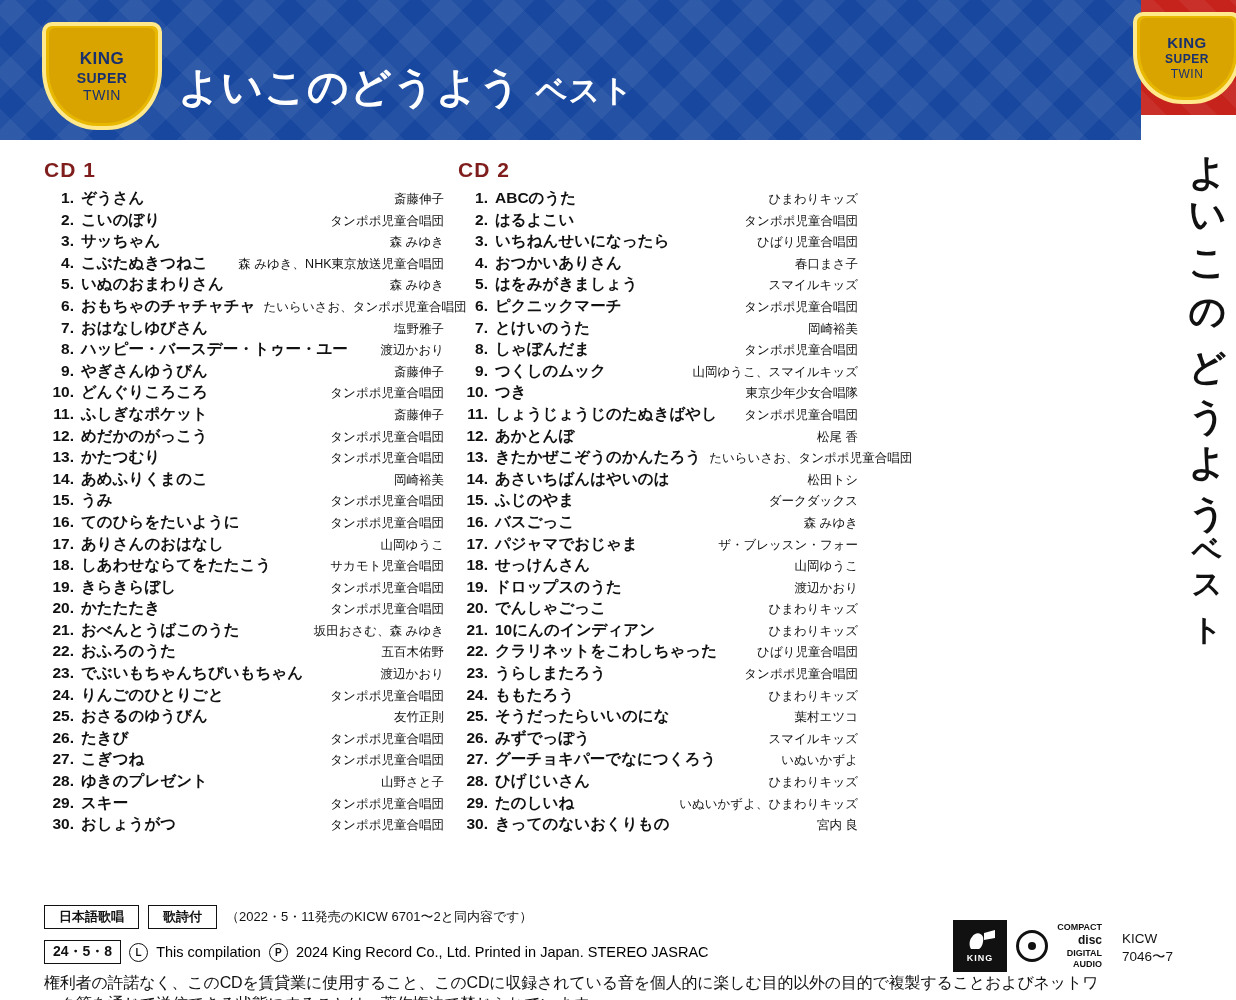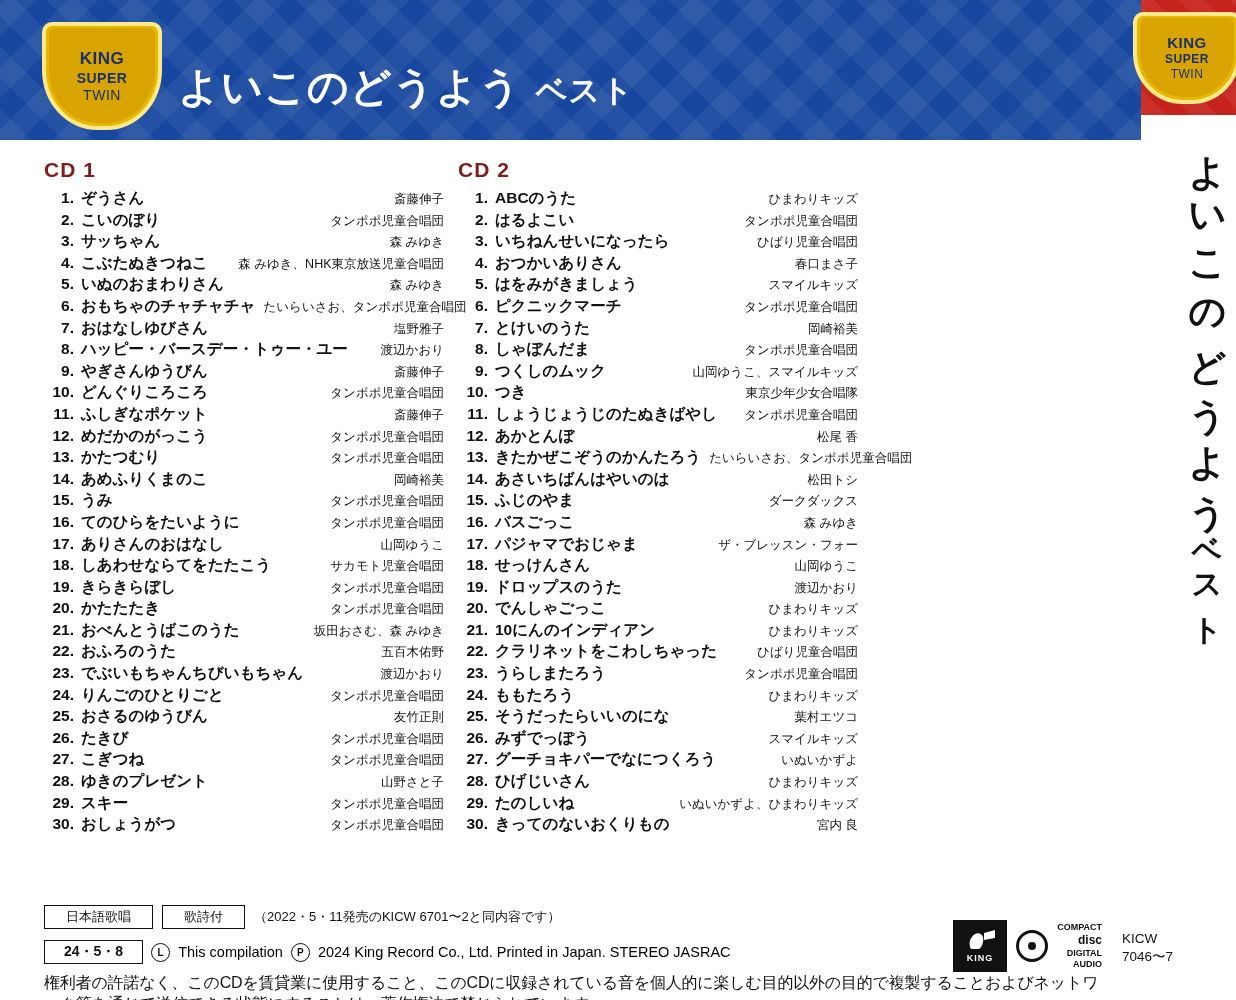--- a/index.html
+++ b/index.html
@@ -84,25 +84,25 @@
   .t-title{
     margin-left:7px;font-weight:bold;font-size:15.5px;color:#111;
   }
   .t-artist{
     margin-left:auto;font-size:12.5px;color:#111;padding-left:8px;
   }
   
   .footer{position:absolute;left:44px;top:905px;width:1060px;}
   .f-row1{display:flex;align-items:center;gap:9px;font-size:13px;color:#111;}
   .boxed{
-    border:1px solid #111;padding:2px 21px;font-size:13px;font-weight:normal;color:#111;
+    border:1px solid #111;padding:2px 14px;font-size:13px;font-weight:bold;color:#111;
   }
   .f-note{font-size:13px;color:#111;}
   .f-row2{display:flex;align-items:center;gap:8px;margin-top:11px;font-size:14.5px;color:#111;}
-  .f-row2 .boxed{font-weight:bold;font-size:14px;padding:2px 19px;}
+  .f-row2 .boxed{font-weight:bold;font-size:14px;padding:2px 8px;}
   .circ{
     display:inline-flex;align-items:center;justify-content:center;
     width:17px;height:17px;border:1px solid #111;border-radius:50%;
     font-size:10px;font-weight:bold;
   }
   .f-copy{font-size:14.5px;font-weight:normal;color:#000000;}
   .f-small{margin-top:9px;font-size:16px;color:#111;letter-spacing:-.2px;}
   
   .king-logo{
     position:absolute;left:953px;top:920px;width:54px;height:52px;background:#111;

